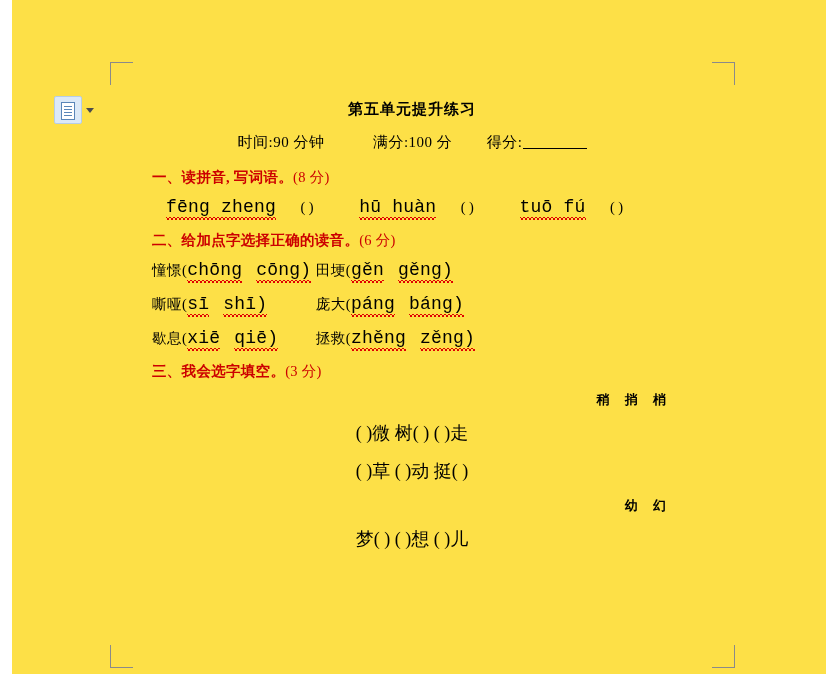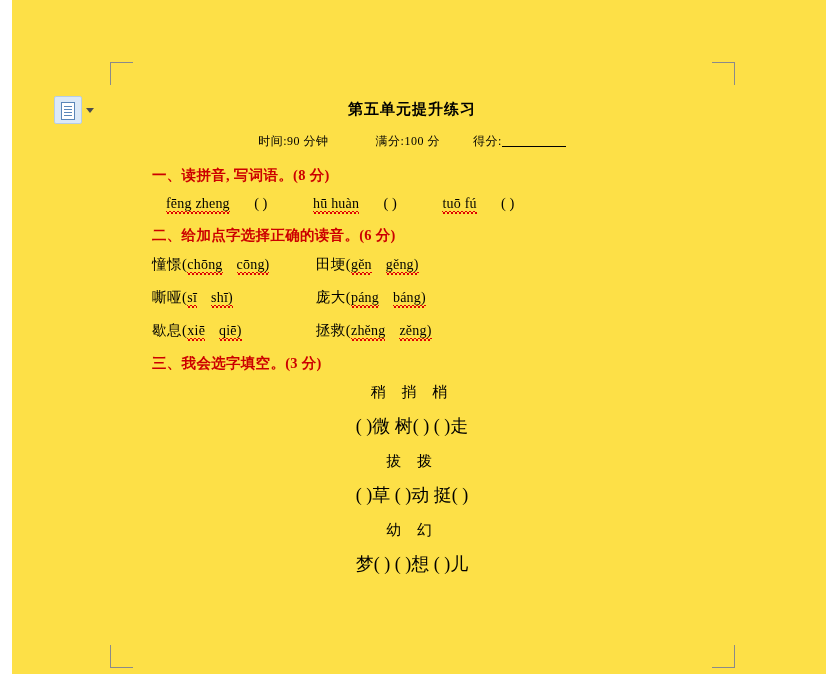--- a/index.html
+++ b/index.html
@@ -80,51 +80,51 @@
   }
   .title {
     text-align: center;
     font-size: 15px;
     font-weight: bold;
     letter-spacing: 1px;
     margin-bottom: 14px;
   }
   .subtitle {
     text-align: center;
-    font-size: 12px;
+    font-size: 15px;
     letter-spacing: 0.5px;
     margin-bottom: 16px;
   }
   .subtitle .blank {
     display: inline-block;
     width: 64px;
     border-bottom: 1px solid #000;
     vertical-align: -2px;
   }
   .sec-head {
     color: #cc0000;
     font-size: 14.5px;
     font-weight: bold;
     margin: 12px 0 10px 0;
     letter-spacing: 0.3px;
   }
-  .sec-head .score { font-weight: bold; }
+  .sec-head .score { font-weight: normal; }
 
   .row {
     font-size: 14.5px;
     margin: 0 0 14px 0;
     white-space: nowrap;
   }
   .row.indent { padding-left: 14px; }
 
   
   .py {
     position: relative;
-    font-family: Liberation Serif, serif;
-    font-size: 14px;
+    font-family: Liberation Mono, monospace;
+    font-size: 18px;
     letter-spacing: 0.2px;
   }
   .py::after {
     content: "";
     position: absolute;
     left: 0; right: 0;
     bottom: -3px;
     height: 3px;
     background-image:
       linear-gradient(45deg, transparent 45%, #e00000 45%, #e00000 55%, transparent 55%),
@@ -143,24 +143,25 @@
 
   .choice-row {
     font-size: 14.5px;
     margin-bottom: 14px;
     white-space: nowrap;
   }
   .word { letter-spacing: 0.5px; }
   .col2 { display: inline-block; width: 160px; }
 
   .fill-center {
-    text-align: center;
-    font-size: 15px;
+    text-align: right;
+    font-size: 13px;
     margin-bottom: 12px;
     letter-spacing: 6px;
+    font-weight: bold;
   }
   .fill-line {
     text-align: center;
     font-size: 18px;
     margin-bottom: 14px;
     white-space: nowrap;
   }
 </style>
 </head>
 <body>
@@ -230,20 +231,19 @@
       <span class="word">拯救(</span><span class="py">zhěng</span><span class="gap-sm"></span><span class="py">zěng)</span>
     </div>
 
     <div class="sec-head">
       <span>三、我会选字填空。</span><span class="score">(3 分)</span>
     </div>
 
     <div class="fill-center">稍  捎  梢</div>
     <div class="fill-line">(      )微   树(      )   (      )走</div>
 
-    <div class="fill-center">拔  拨</div>
     <div class="fill-line">(      )草   (      )动   挺(      )</div>
 
     <div class="fill-center">幼  幻</div>
     <div class="fill-line">梦(      )   (      )想   (      )儿</div>
 
   </div>
 </div>
 
 </body></html>

